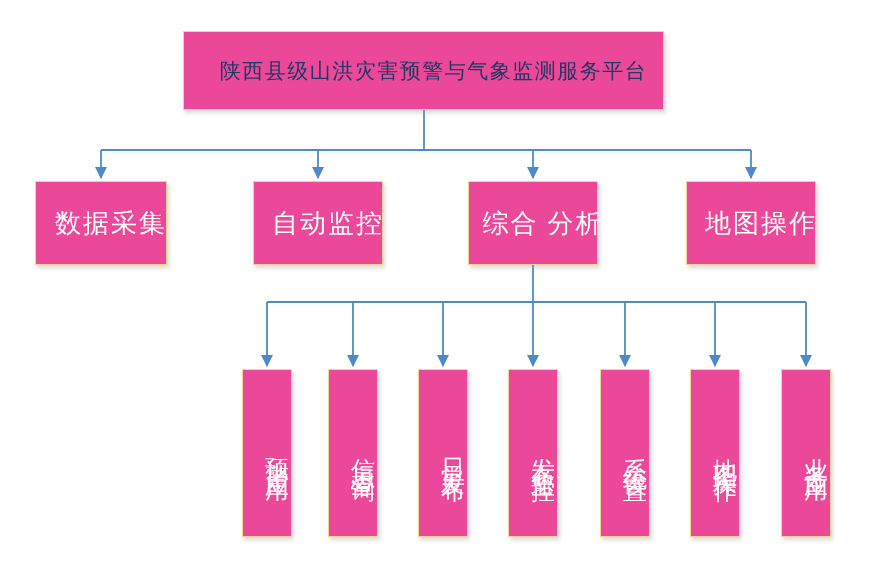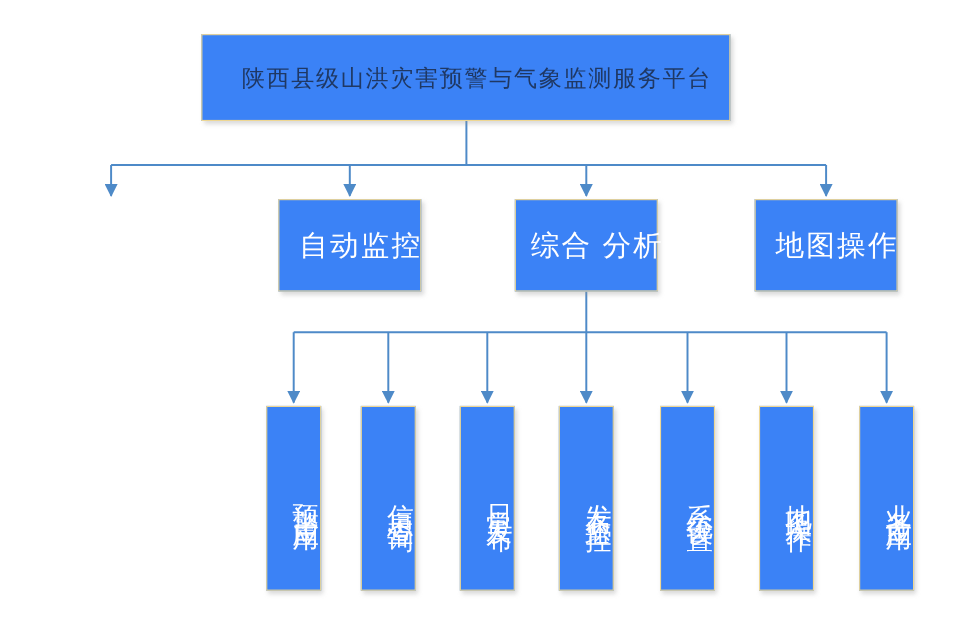--- a/index.html
+++ b/index.html
@@ -3,21 +3,21 @@
 <meta charset="utf-8">
 <style>
   html,body{margin:0;padding:0;background:#ffffff;}
   .stage{
     position:relative;width:869px;height:570px;background:#ffffff;overflow:hidden;
     font-family:"Liberation Sans","DejaVu Sans",sans-serif;
   }
   .connectors{position:absolute;left:0;top:0;}
   .node{
     position:absolute;
-    background:#3b82f6;
+    background:#ec4899;
     border:1.5px solid #EED794;
     box-sizing:border-box;
     display:flex;align-items:center;justify-content:center;
     box-shadow:2px 3px 4px rgba(150,150,150,0.35);
     padding-left:20px;
   }
   .title-label{
     color:#1F3864;
     font-size:21px;
     letter-spacing:1.5px;
@@ -73,20 +73,23 @@
       <path d="M625,302 L625,366" marker-end="url(#arw)"></path>
       <path d="M715,302 L715,366" marker-end="url(#arw)"></path>
       <path d="M806,302 L806,366" marker-end="url(#arw)"></path>
     </g>
   </svg>
 
   <div class="node" style="left:183px;top:31px;width:481px;height:79px;">
     <span class="title-label">陕西县级山洪灾害预警与气象监测服务平台</span>
   </div>
 
+  <div class="node" style="left:35px;top:181px;width:132px;height:84px;">
+    <span class="l2-label">数据采集</span>
+  </div>
   <div class="node" style="left:468px;top:181px;width:130px;height:84px;">
     <span class="l2-label">综合 分析</span>
   </div>
   <div class="node" style="left:253px;top:181px;width:130px;height:84px;">
     <span class="l2-label">自动监控</span>
   </div>
   <div class="node" style="left:686px;top:181px;width:130px;height:84px;">
     <span class="l2-label">地图操作</span>
   </div>
 

